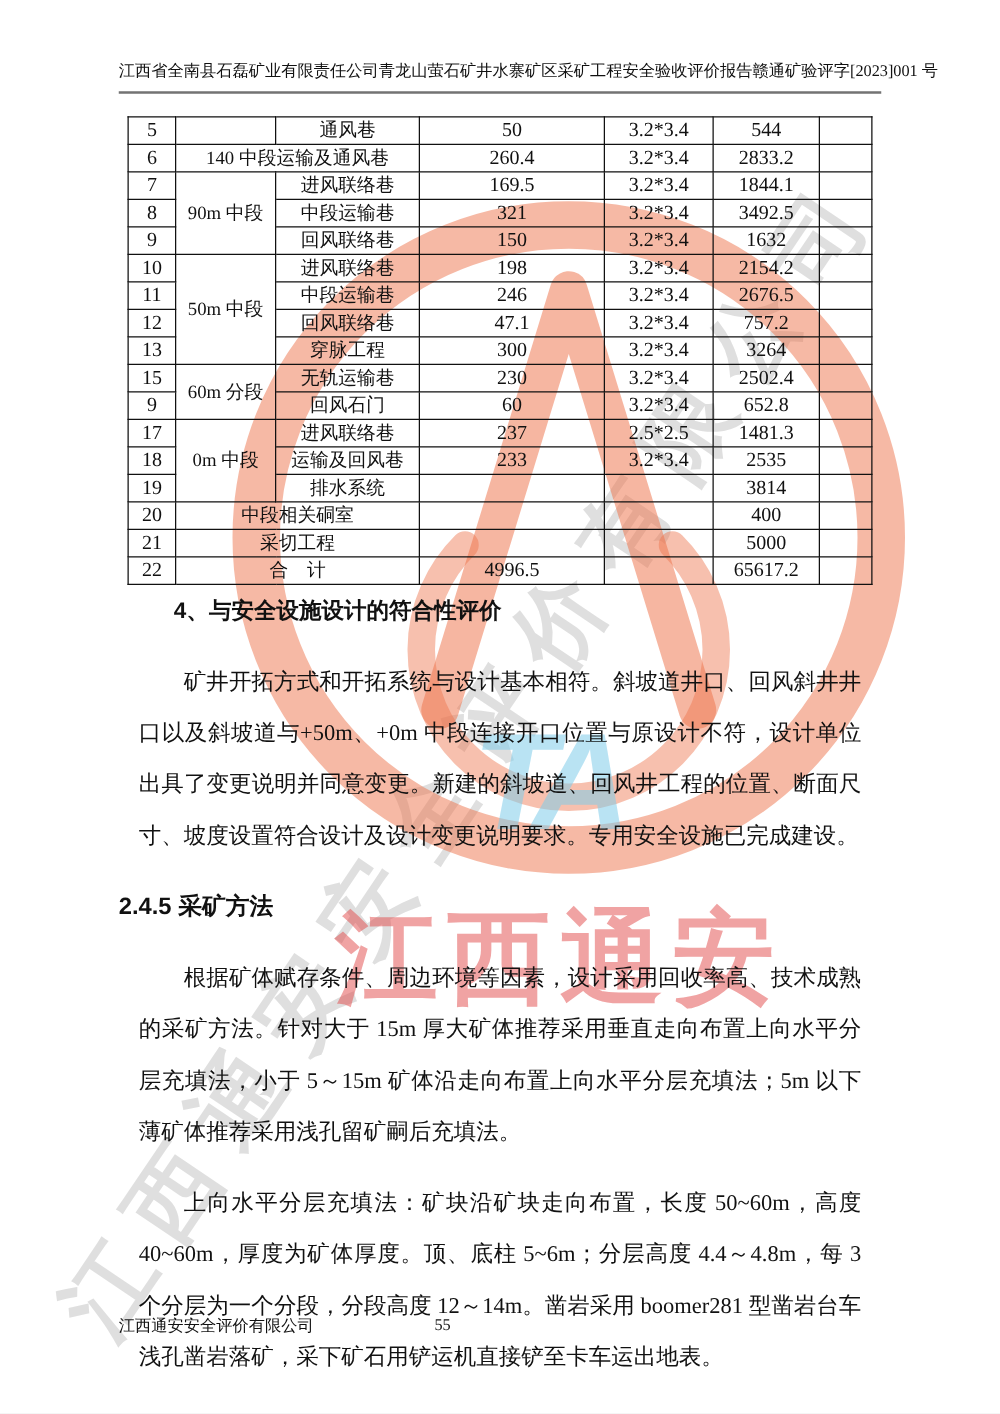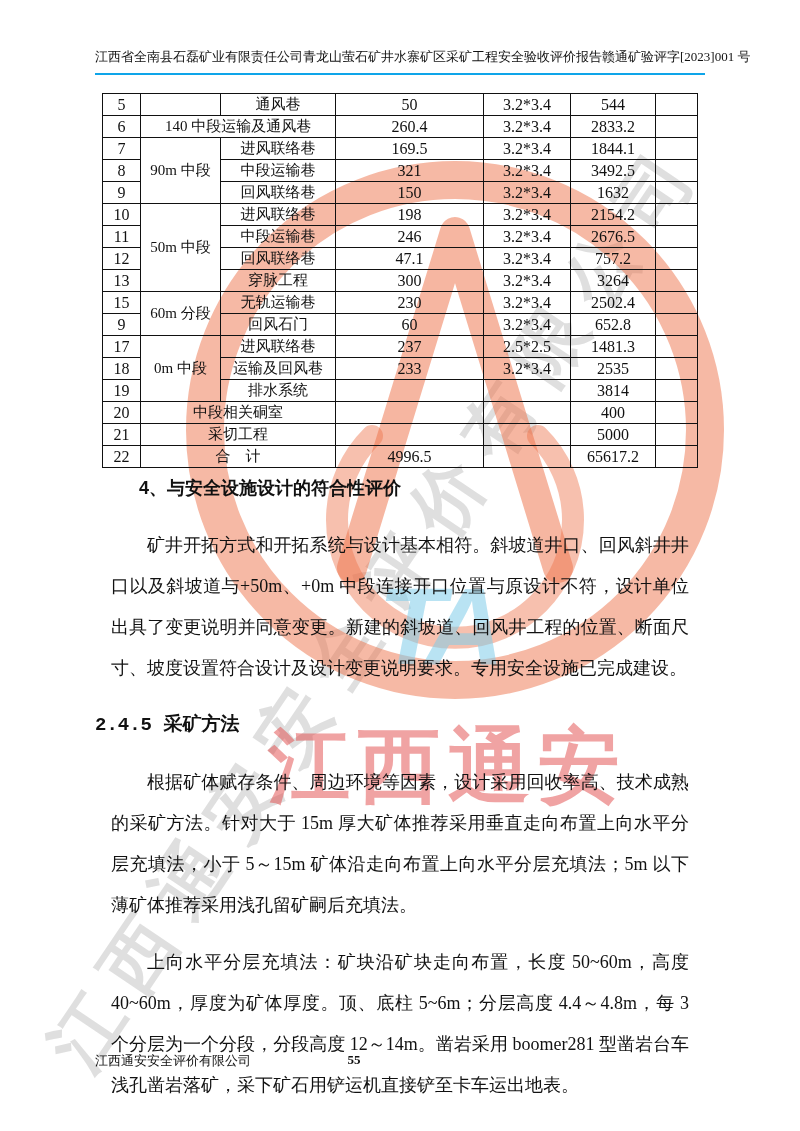--- a/index.html
+++ b/index.html
@@ -13,36 +13,36 @@
   .wm-ring{position:absolute;left:0;top:0;}
   .wm-blue{position:absolute;left:378px;top:562px;font-family:"Liberation Sans",sans-serif;
         font-style:italic;font-weight:bold;font-size:110px;letter-spacing:-12px;
         color:rgba(128,204,234,0.55);}
   .wm-red{position:absolute;left:268px;top:712px;font-family:"Liberation Sans",sans-serif;
         font-weight:bold;font-size:82px;letter-spacing:8px;white-space:nowrap;
         color:rgba(226,72,72,0.50);text-align:right;}
   
   .content{position:relative;z-index:1;}
   .hdr{position:absolute;top:48px;left:95px;width:610px;display:flex;justify-content:space-between;
-        font-size:13px;border-bottom:2px solid #0ea5e9;padding-bottom:7px;white-space:nowrap;}
+        font-size:13px;border-bottom:2px solid #737373;padding-bottom:7px;white-space:nowrap;}
   .hdr .t1{letter-spacing:0px;}
   table.proj{position:absolute;top:93px;left:102px;border-collapse:collapse;table-layout:fixed;
         font-size:15px;text-align:center;}
   table.proj td{border:1px solid #111;height:21px;padding:0 1px;overflow:hidden;white-space:nowrap;}
   table.proj td.num{font-size:16px;}
   .sect{position:absolute;left:95px;top:468px;width:610px;font-size:18px;line-height:41px;
         text-align:justify;}
   .sect h3{font-family:"Liberation Sans",sans-serif;font-size:18px;font-weight:bold;margin:0;
         line-height:41px;padding-left:2.45em;}
-  .sect h2{font-family:Liberation Mono, monospace;font-size:19px;font-weight:bold;margin:0;
+  .sect h2{font-family:Liberation Sans, sans-serif;font-size:19px;font-weight:bold;margin:0;
         line-height:41px;}
   .sect p{margin:16px;text-indent:2em;}
   .ftr{position:absolute;top:1052px;left:0;width:800px;height:22px;font-size:13px;}
   .ftr .co{position:absolute;left:95px;top:0;}
-  .ftr .pg{position:absolute;left:0;width:708px;text-align:center;top:0;font-weight:bold;}
+  .ftr .pg{position:absolute;left:0;width:708px;text-align:center;top:0;}
 </style>
 </head>
 <body>
 
 <div class="page">
 
   <div class="wm">
     <div class="wm-diagonal">江西通安安全评价有限公司</div>
     <svg class="wm-ring" width="800" height="1131" viewBox="0 0 800 1131">
       <circle cx="455" cy="430" r="250" fill="none" stroke="rgba(238,115,75,0.50)" stroke-width="38"></circle>

